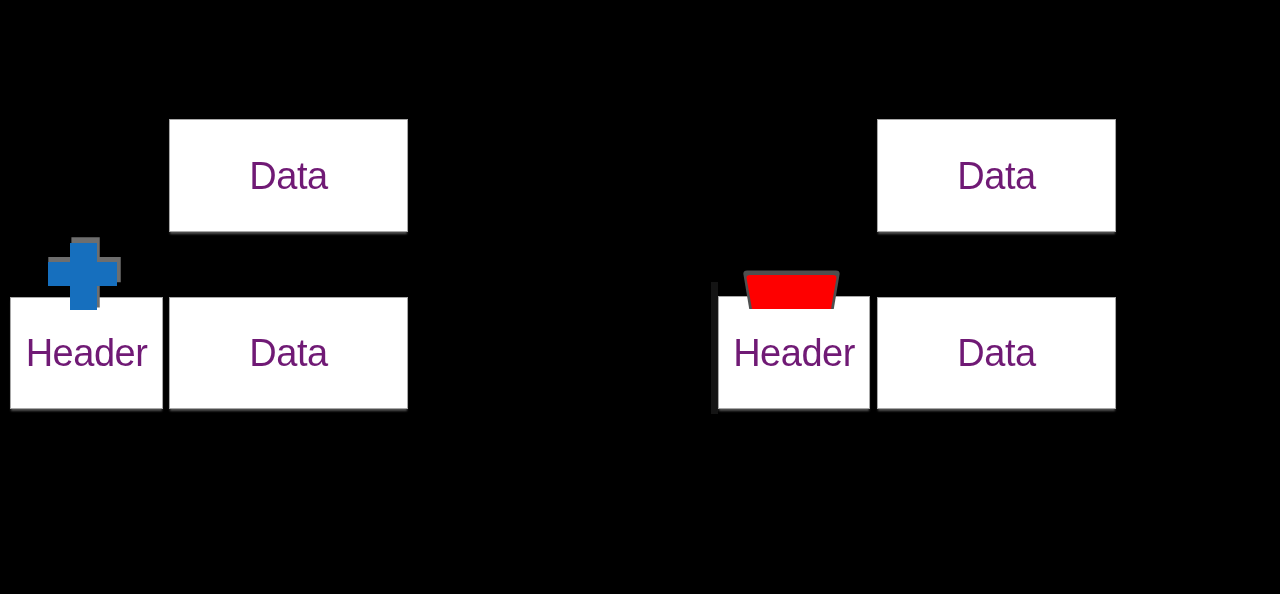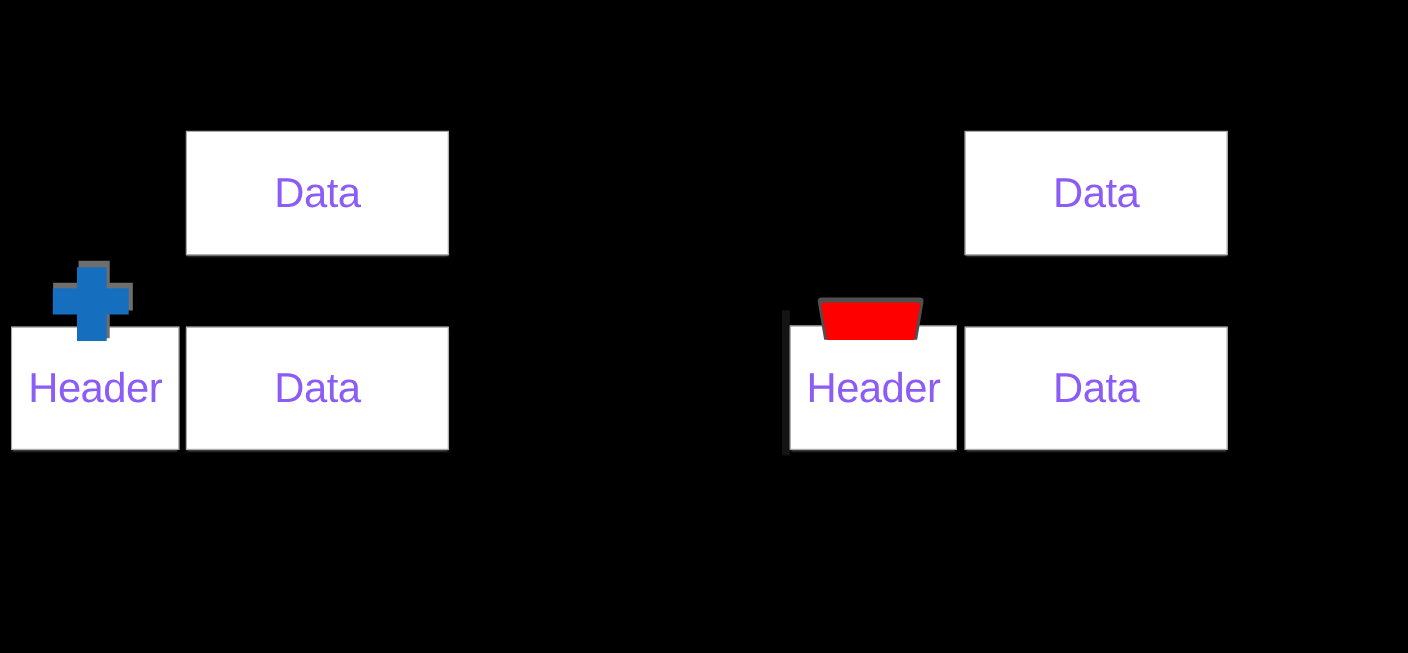--- a/index.html
+++ b/index.html
@@ -12,21 +12,21 @@
   }
   .box{
     position:absolute;
     background:#ffffff;
     border:1px solid #a8a8a8;
     box-shadow:0 3px 2px -1px rgba(150,150,150,.55);
     display:flex;align-items:center;justify-content:center;
     box-sizing:border-box;
   }
   .box .label{
-    color:#8b5cf6;
+    color:#701a75;
     font-size:38px;
     letter-spacing:-0.5px;
     line-height:1;
     white-space:nowrap;
   }
   .icon{position:absolute;}
   .edge-strip{position:absolute;background:#141414;}
 </style>
 </head>
 <body>

